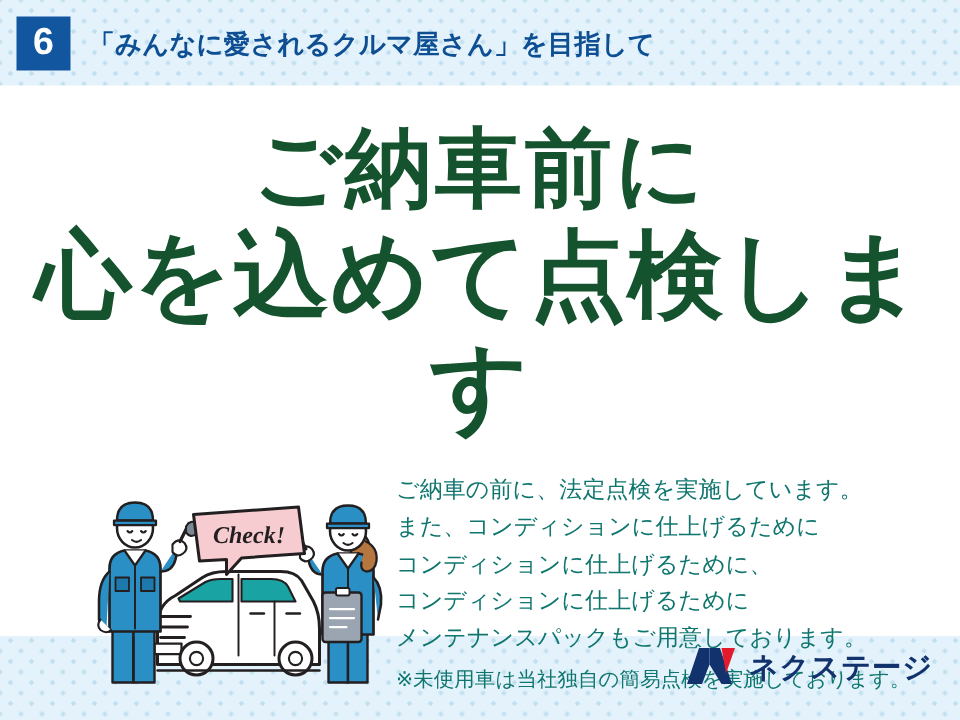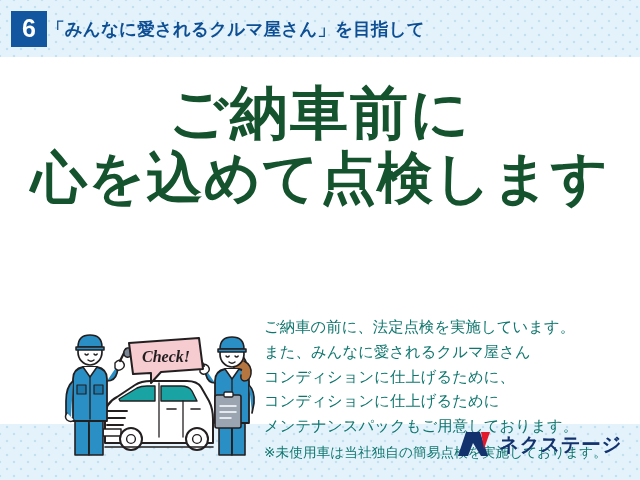--- a/index.html
+++ b/index.html
@@ -44,21 +44,21 @@
     color: #ffffff;
     font-size: 25px;
     font-weight: bold;
     display: flex;
     align-items: center;
     justify-content: center;
     line-height: 1;
     flex: 0 0 auto;
   }
   #header-title {
-    margin-left: 0;
+    margin-left: 12px;
     color: #0e4f94;
     font-size: 17.5px;
     font-weight: bold;
     letter-spacing: 0.2px;
     white-space: nowrap;
   }
 
   
   #content-panel {
     position: absolute;
@@ -79,21 +79,21 @@
     color: #14532d;
     font-weight: bold;
     line-height: 1.16;
     letter-spacing: 2px;
   }
   .headline-line {
     display: block;
     font-size: 58px;
   }
   .headline-line.line2 {
-    font-size: 56px;
+    font-size: 64px;
     letter-spacing: 1px;
   }
 
   
   #body-copy {
     position: absolute;
     left: 264px;
     top: 258px;
     width: 360px;
     color: #0f766e;
@@ -263,21 +263,21 @@
           <g>
             <path d="M66 18 L136 13 L140 44 L98 47 L88 58 L88 48 L70 49 Z" fill="#f6ccd0" stroke="#231f20" stroke-width="2"></path>
           </g>
         </g>
         <text x="103" y="37" text-anchor="middle" font-family="Liberation Serif, DejaVu Serif, serif" font-size="16" font-style="italic" font-weight="bold" fill="#231f20">Check!</text>
       </svg>
     </div>
 
     <div id="body-copy">
       <span class="copy-line">ご納車の前に、法定点検を実施しています。</span>
-      <span class="copy-line">また、みんなに愛されるクルマ屋さん</span>
+      <span class="copy-line">また、コンディションに仕上げるために</span>
       <span class="copy-line">コンディションに仕上げるために、</span>
       <span class="copy-line">コンディションに仕上げるために</span>
       <span class="copy-line">メンテナンスパックもご用意しております。</span>
       <span class="note-line">※未使用車は当社独自の簡易点検を実施しております。</span>
     </div>
 
   </div>
 
   <div id="footer-logo">
     <svg id="logo-mark" viewBox="0 0 34 26" xmlns="http://www.w3.org/2000/svg">

